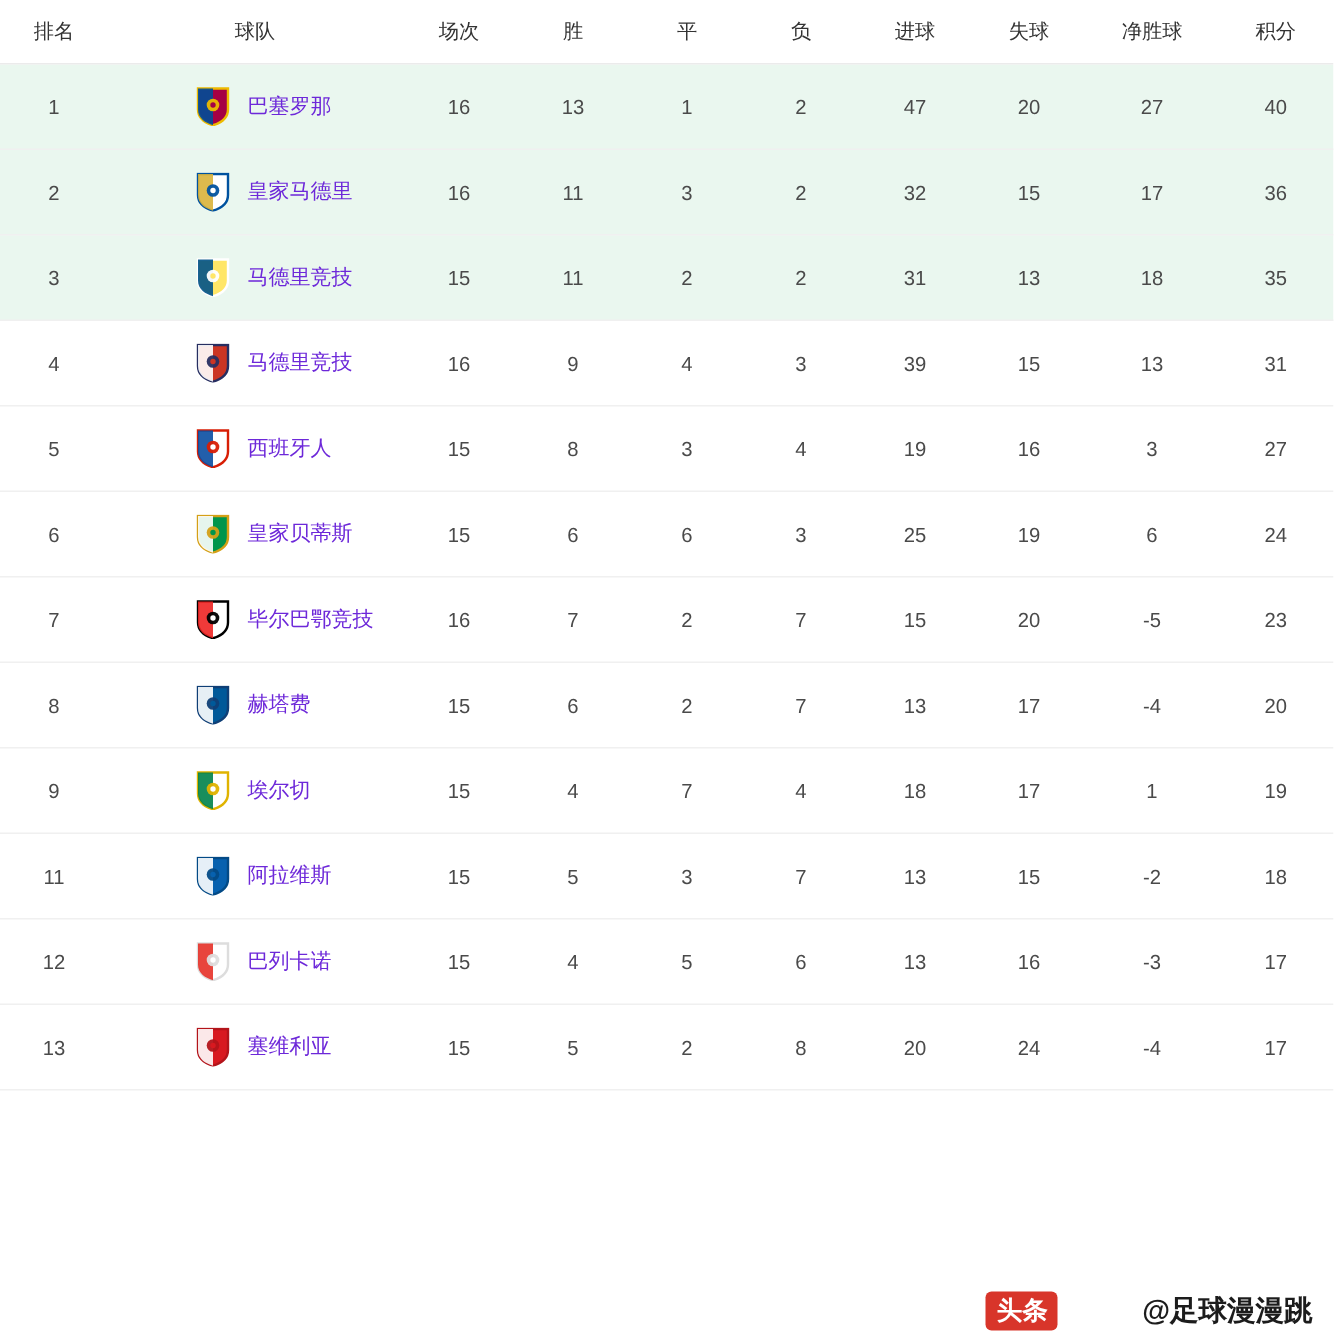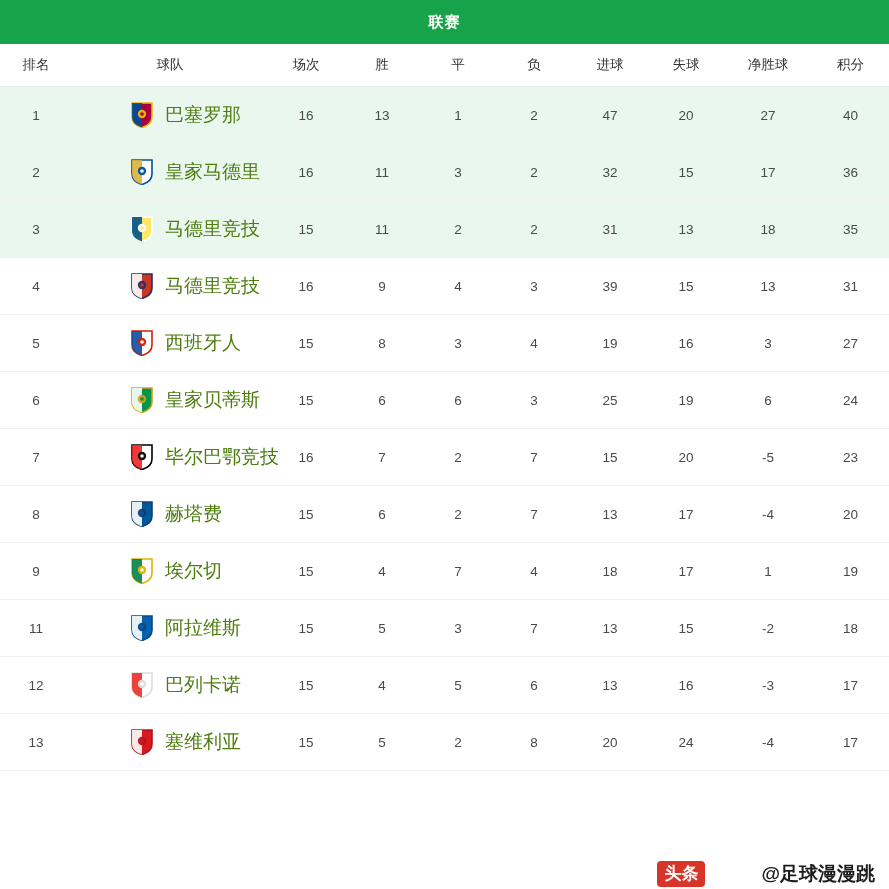--- a/index.html
+++ b/index.html
@@ -62,21 +62,21 @@
   col.c-pts   { width: 77px; }
 
   th.team-head, td.team-cell { text-align: left; }
   th.team-head { padding-left: 34px; }
   .team-inner {
     display: flex;
     align-items: center;
     gap: 11px;
     padding-left: 58px;
   }
-  .team-name { font-size: 19px; color: #4d7c0f; white-space: nowrap; }
+  .team-name { font-size: 14px; color: #6d28d9; white-space: nowrap; }
 
   .crest { width: 24px; height: 26px; flex: 0 0 24px; display:block; }
 
   .watermark {
     position: absolute;
     right: 14px;
     bottom: 2px;
     display: flex;
     align-items: center;
     gap: 8px;
@@ -93,23 +93,20 @@
     font-weight: bold;
     line-height: 1.25;
   }
   .wm-text { color: #1c1c1c; margin-left: 48px; }
 </style>
 </head>
 <body>
 
 <div id="app">
 
-  <div class="header-bar">
-    <span>联赛</span>
-  </div>
 
   <table class="standings">
     <colgroup>
       <col class="c-rank">
         <col class="c-team">
         <col class="c-pl">
         <col class="c-w">
         <col class="c-d">
       <col class="c-l">
         <col class="c-gf">

